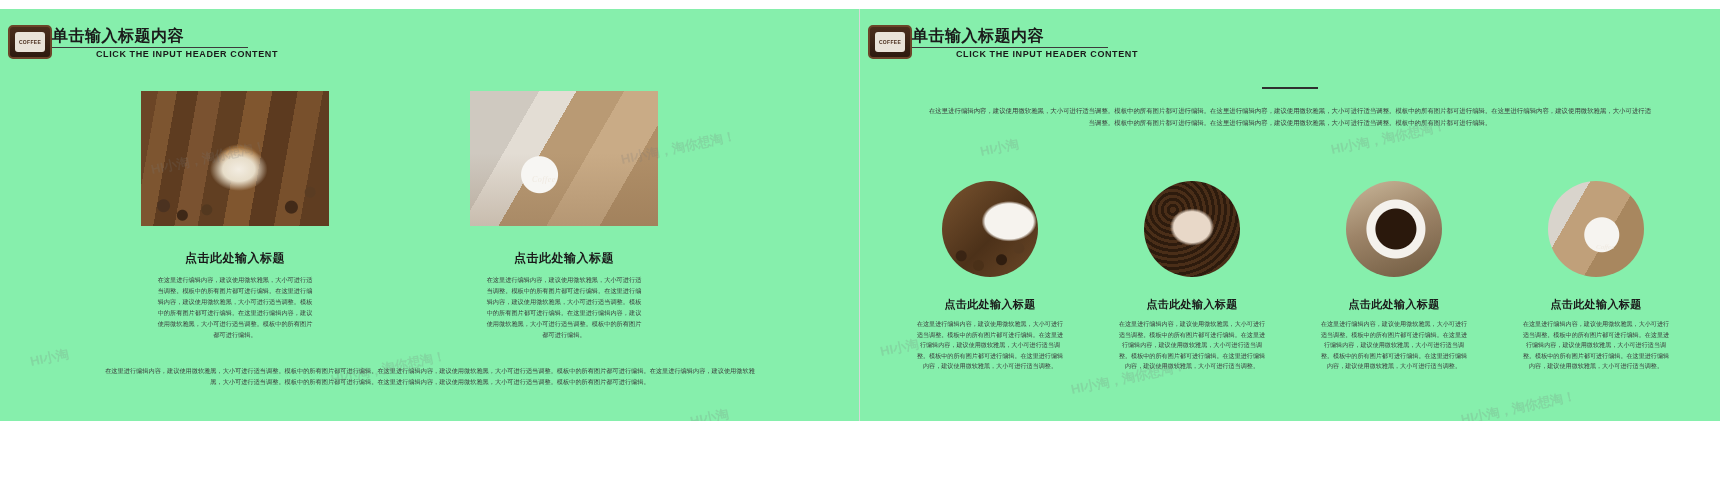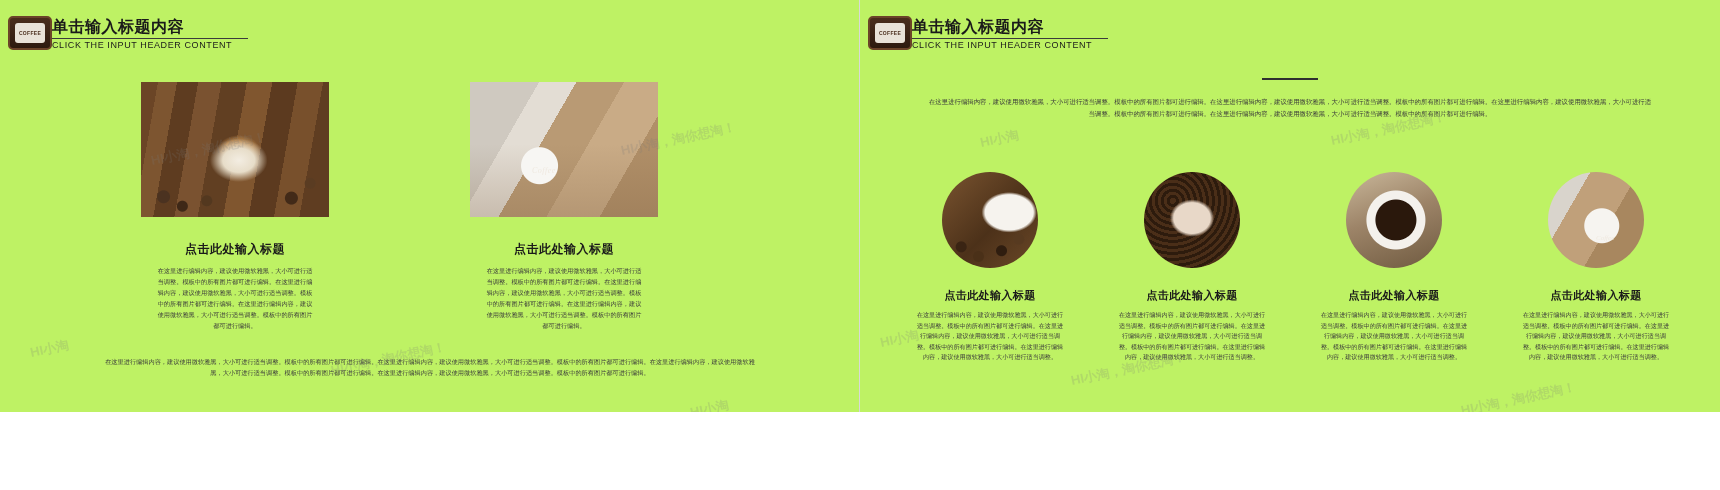--- a/index.html
+++ b/index.html
@@ -13,23 +13,24 @@
     height: 490px;
     position: relative;
     background: #ffffff;
     overflow: hidden;
     display: flex;
   }
   .slide {
     width: 860px;
     height: 412px;
     position: relative;
-    background: #bef264;
+    background: #86efac;
     overflow: hidden;
     box-sizing: border-box;
+    margin-top: 9px;
   }
   .slide.left { border-right: 1px solid #d8d8d8; }
 
   
   .header {
     position: absolute;
     top: 8px;
     left: 0;
     width: 100%;
     height: 48px;
@@ -69,24 +70,25 @@
   }
   .title-cn {
     font-size: 16px;
     font-weight: bold;
     color: #1a1a1a;
     line-height: 22px;
     letter-spacing: .5px;
   }
   .title-en {
     font-size: 9px;
-    font-weight: normal;
+    font-weight: bold;
     color: #1a1a1a;
     letter-spacing: .6px;
     margin-top: 2px;
+    padding-left: 44px;
   }
   .header-rule {
     position: absolute;
     left: 52px;
     top: 30px;
     height: 1px;
     background: #3b3b3b;
   }
   .header-rule.l { width: 196px; }
   .header-rule.r { width: 196px; }

